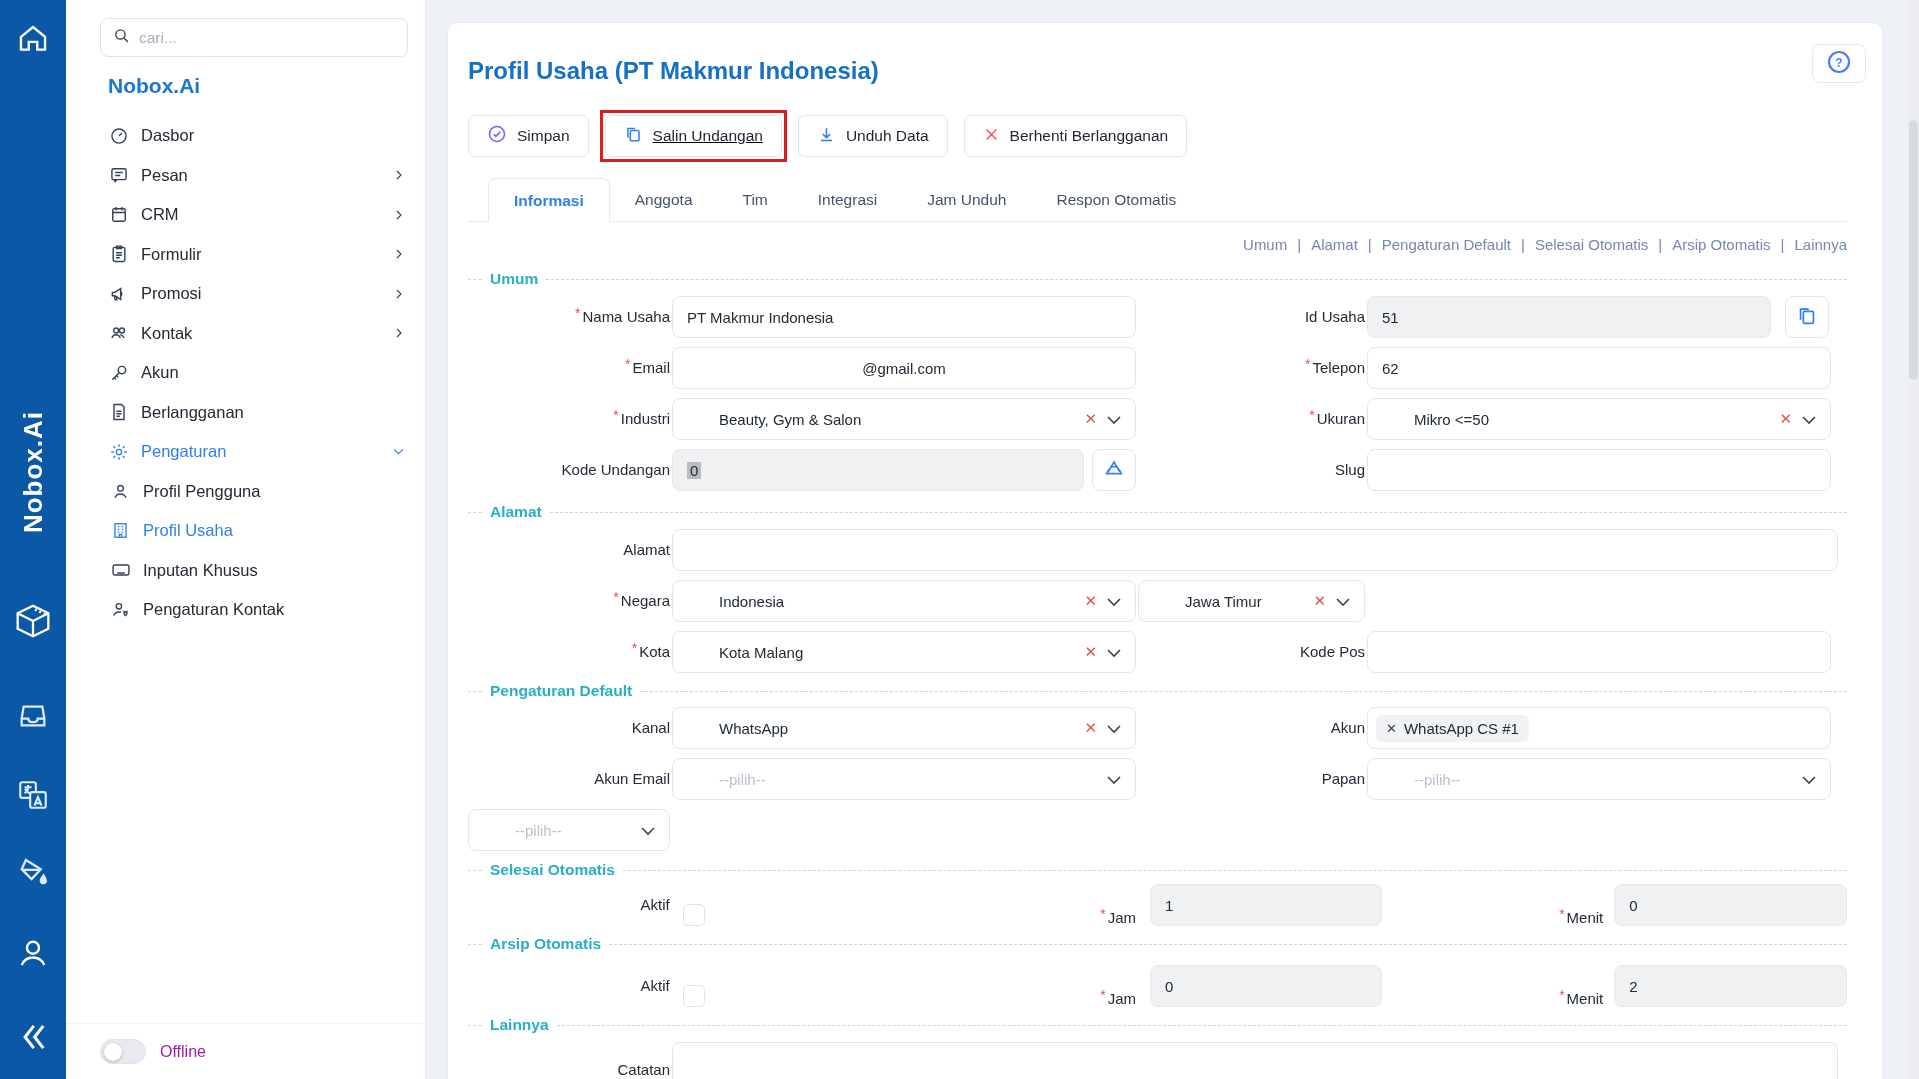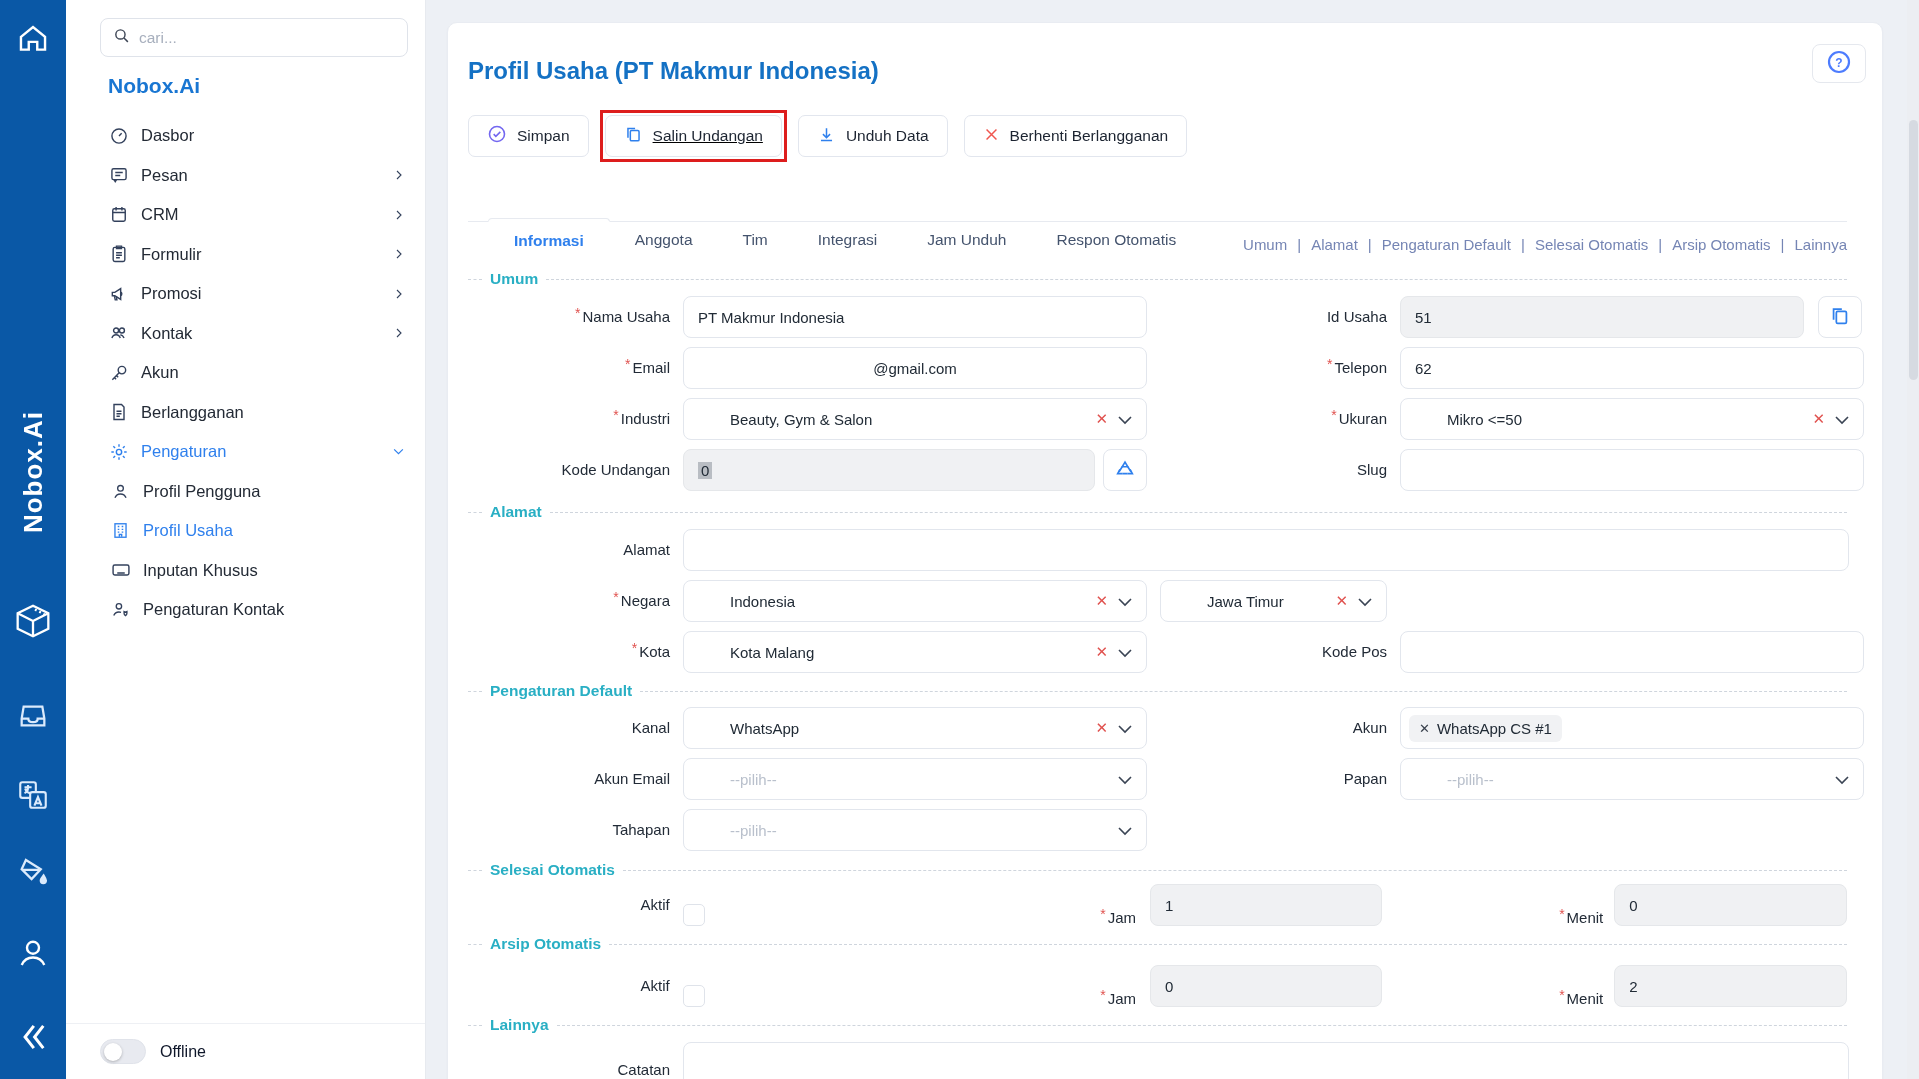--- a/index.html
+++ b/index.html
@@ -30,49 +30,49 @@
   .mi .chev { color:#33415c; display:flex; }
   .mi.active { color:#2f80ed; }
   .mi.active .ic { color:#2f80ed; }
   .mi.sub { padding-left:44px; }
   .sidebar-bottom { position:absolute; left:0; bottom:0; width:359px; height:56px; background:#fff;
     border-top:1px solid #eef0f4; display:flex; align-items:center; padding-left:34px; gap:14px; }
   .toggle { width:46px; height:25px; border-radius:13px; background:#e8eaf0; border:1px solid #e0e3ea;
     position:relative; cursor:pointer; }
   .toggle .knob { position:absolute; left:3px; top:2.5px; width:18px; height:18px; border-radius:50%;
     background:#fff; box-shadow:0 1px 3px rgba(0,0,0,.25); }
-  .offline-lbl { font-size:16px; color:#0f172a; }
+  .offline-lbl { font-size:16px; color:#a21caf; }
 
   
   .main { position:absolute; left:426px; top:0; width:1493px; height:1079px; background:#edf0f5; }
   .card { position:absolute; left:21px; top:22px; width:1436px; height:1100px; background:#fff;
     border:1px solid #e9ecf2; border-radius:10px; box-shadow:0 1px 2px rgba(16,24,40,.04);
     padding:0 35px 0 20px; }
   .help-btn { position:absolute; top:21px; right:16px; width:54px; height:39px; border:1px solid #e5e8ee;
     border-radius:8px; background:#fff; display:flex; align-items:center; justify-content:center; cursor:pointer; }
   .page-title { margin-top:32px; font-size:24px; font-weight:600; color:#1471c4; line-height:32px; }
   .btn-row { margin-top:28px; display:flex; gap:16px; height:42px; }
   .btn { height:42px; border:1px solid #e2e6ee; border-radius:7px; background:#fff; display:flex;
     align-items:center; gap:10px; padding:0 18px; font-size:15.5px; color:#1c2431; cursor:pointer;
     font-family:inherit; font-weight:500; white-space:nowrap; }
   .annot { position:relative;text-decoration:underline; }
   .annot::after { content:""; position:absolute; inset:-5px; border:3px solid #dd1d1d; pointer-events:none; }
   .tabs { margin-top:21px; display:flex; border-bottom:1px solid #e7eaf0; padding-left:20px; height:44px; }
-  .tab { padding:0 25px; line-height:43px; font-size:15.5px; color:#44536d; cursor:pointer; font-weight:500;margin-top:40px; }
+  .tab { padding:0 25px; line-height:43px; font-size:15.5px; color:#44536d; cursor:pointer; font-weight:500; }
   .tab.active { border:1px solid #e7eaf0; border-bottom:1px solid #fff; border-radius:8px 8px 0 0;
     color:#2f80ed; margin-bottom:-1px; background:#fff; font-weight:600; }
   .anchors { margin-top:14px; display:flex; justify-content:flex-end; gap:10px; font-size:15px; color:#7585b4; height:20px; }
   .anchors a { color:#7585b4; text-decoration:none; cursor:pointer; }
   .pipe { color:#7585b4; }
 
   
   .sec { display:flex; align-items:center; gap:8px; color:#29afc4; font-weight:600; font-size:15.5px; height:18px; }
   .sec::before { content:""; width:14px; border-top:1px dashed #cfd5dd; }
   .sec::after { content:""; flex:1; border-top:1px dashed #cfd5dd; }
-  .frow { display:grid; grid-template-columns:202px 464px 227px 464px; column-gap:13px;
+  .frow { display:grid; grid-template-columns:202px 464px 227px 464px; column-gap:2px;
     margin-bottom:9px; align-items:center; }
   .frow.full { grid-template-columns:202px 1166px; }
   .flabel { text-align:right; font-size:15px; color:#222b37; line-height:42px; white-space:nowrap; }
   .req { color:#e0524f; position:relative; top:-4px; margin-right:2px; font-size:14px; }
   .inp { height:42px; border:1px solid #e2e6ed; border-radius:8px; padding:0 14px; font-size:15px;
     color:#212b36; background:#fff; width:100%; font-family:inherit; outline:none; }
   input.inp::placeholder { color:#b9c0cc; }
   .inp.center { text-align:center; }
   .inp.disabled, .inp:disabled { background:#f0f1f3; border-color:#e5e7ea; color:#212b36; }
   .dinp { height:42px; border:1px solid #e5e7ea; border-radius:8px; padding:0 14px; font-size:15px;
@@ -532,21 +532,20 @@
         </div>
         <div class="flabel"><span>Papan</span></div>
         <div class="selbox">
           <span class="val ph">--pilih--</span>
           <span><svg width="14" height="9" viewBox="0 0 14 9" fill="none" stroke="#3a4454" stroke-width="1.6">
                 <path d="M1 1l6 6 6-6"></path>
               </svg></span>
         </div>
       </div>
       <div class="frow">
-        <div class="flabel"><span>Tahapan</span></div>
         <div class="selbox">
           <span class="val ph">--pilih--</span>
           <span><svg width="14" height="9" viewBox="0 0 14 9" fill="none" stroke="#3a4454" stroke-width="1.6">
                 <path d="M1 1l6 6 6-6"></path>
               </svg></span>
         </div>
         <div></div>
           <div></div>
       </div>
     </div>

